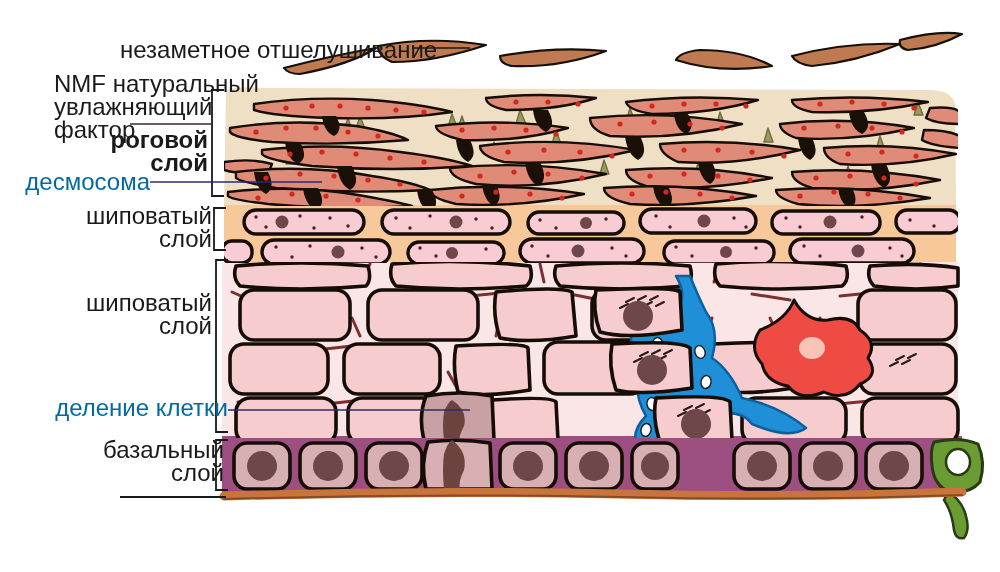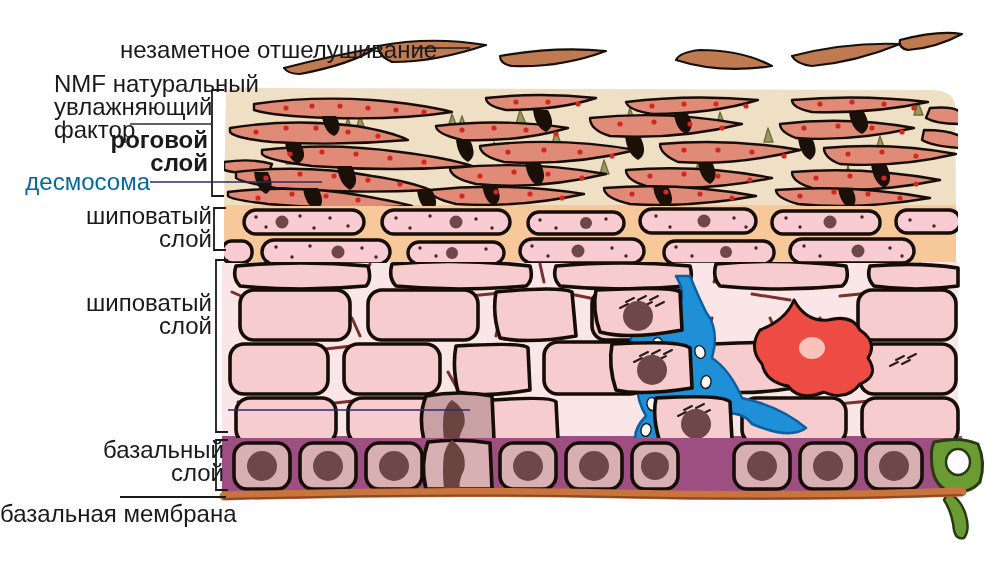--- a/index.html
+++ b/index.html
@@ -479,19 +479,19 @@
 слой</div>
 
 <div class="lbl r blue" style="left:0px;top:170px;width:150px;">десмосома</div>
 
 <div class="lbl r" style="left:60px;top:204px;width:152px;">шиповатый
 слой</div>
 
 <div class="lbl r" style="left:50px;top:291px;width:162px;">шиповатый
 слой</div>
 
+<div class="lbl r blue" style="left:0px;top:396px;width:228px;">деление клетки</div>
 
 <div class="lbl r" style="left:68px;top:438px;width:156px;">базальный
 слой</div>
 
-<div class="lbl r" style="left:0px;top:502px;width:236px;">базальная мембрана</div>
 
 </div>
 
 </body></html>

